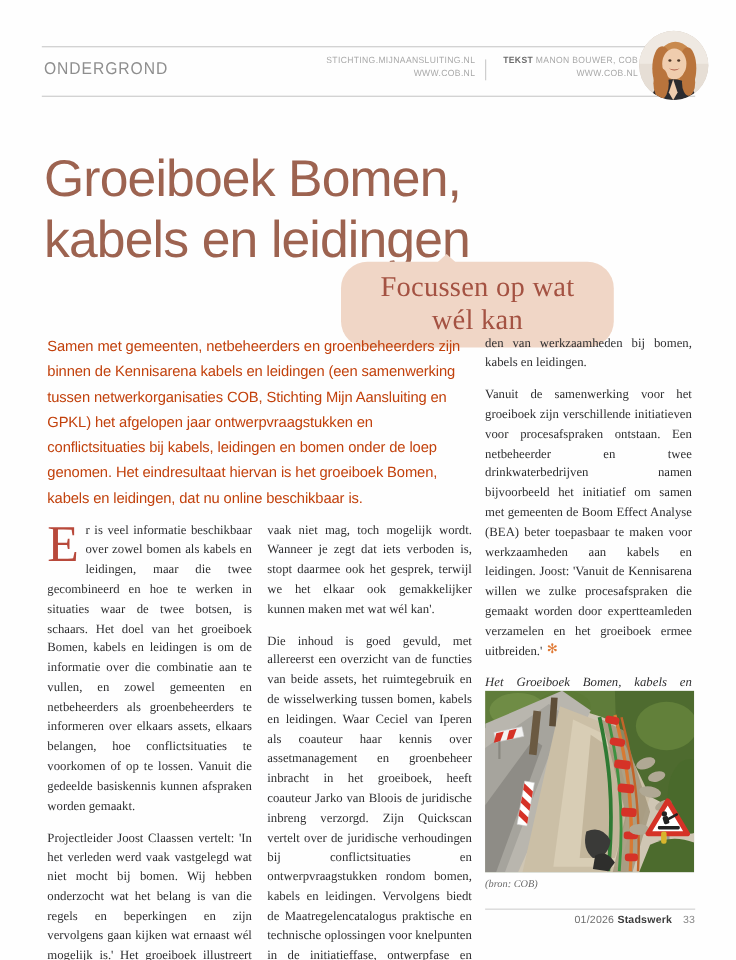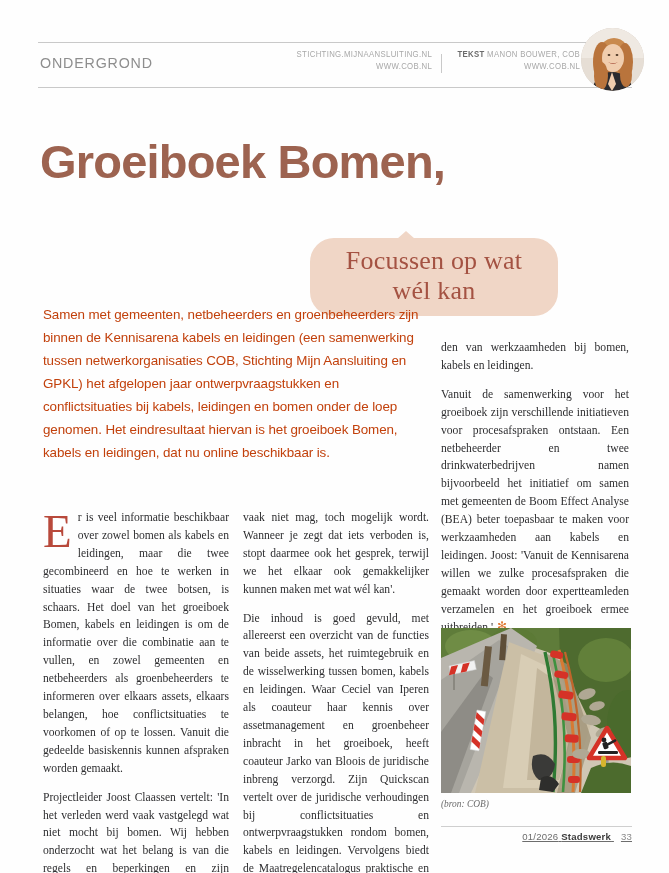--- a/index.html
+++ b/index.html
@@ -95,21 +95,21 @@
 
   
   .title {
     position: absolute;
     left: 40px;
     top: 103px;
     width: 560px;
     color: #9d6350;
     font-size: 47px;
     line-height: 1.19;
-    font-weight: bold;
+    font-weight: normal;
     letter-spacing: -0.8px;
     font-family: "Liberation Sans", sans-serif;
   }
 
   
   .pill-wrap {
     position: absolute;
     left: 310px;
     top: 238px;
     width: 248px;
@@ -150,21 +150,20 @@
 
   
   .col {
     position: absolute;
     font-family: "Liberation Serif", serif;
     font-size: 11.6px;
     line-height: 1.545;
     color: #2e2e30;
     text-align: justify;
     hyphens: none;
-    margin-top: 36px;
   }
   .col p { margin: 0 0 11px 0; }
   .col-1 { left: 43px;  top: 473px; width: 186px; }
   .col-2 { left: 243px; top: 473px; width: 186px; }
   .col-3 { left: 441px; top: 303px; width: 188px; }
 
   .dropcap::first-letter {
     float: left;
     font-family: "Liberation Serif", serif;
     color: #b8493b;
@@ -221,21 +220,20 @@
   }
   .footer {
     position: absolute;
     right: 37px;
     top: 831px;
     font-family: "Liberation Sans", sans-serif;
     font-size: 9.6px;
     color: #6d6d6d;
     letter-spacing: 0.2px;
     white-space: nowrap;
-    text-decoration: underline;
   }
   .footer .brand { font-weight: bold; color: #3c3c3c; }
   .footer .pageno { color: #8a8a8a; margin-left: 7px; }
 </style>
 </head>
 <body>
 
 <div class="page">
 
   <div class="header">
@@ -277,20 +275,21 @@
           <path d="M31 44 L27 56 L31 63 L35 56 Z" fill="#f0cdae"></path>
           <ellipse cx="20" cy="48" rx="7" ry="14" fill="#b9743c"></ellipse>
           <ellipse cx="45" cy="47" rx="6" ry="12" fill="#b9743c"></ellipse>
         </g>
       </svg>
     </div>
   </div>
 
   <h1 class="title">
     <span>Groeiboek Bomen,</span><br>
+    <span>kabels en leidingen</span>
   </h1>
 
   <div class="pill-wrap">
     <div class="pill-notch"></div>
     <div class="pill">Focussen op wat wél kan</div>
   </div>
 
   <div class="intro">Samen met gemeenten, netbeheerders en groenbeheerders zijn binnen de Kennisarena kabels en leidingen (een samenwerking tussen netwerkorganisaties COB, Stichting Mijn Aansluiting en GPKL) het afgelopen jaar ontwerpvraagstukken en conflictsituaties bij kabels, leidingen en bomen onder de loep genomen. Het eindresultaat hiervan is het groeiboek Bomen, kabels en leidingen, dat nu online beschikbaar is.</div>
 
   <div class="col col-1">

